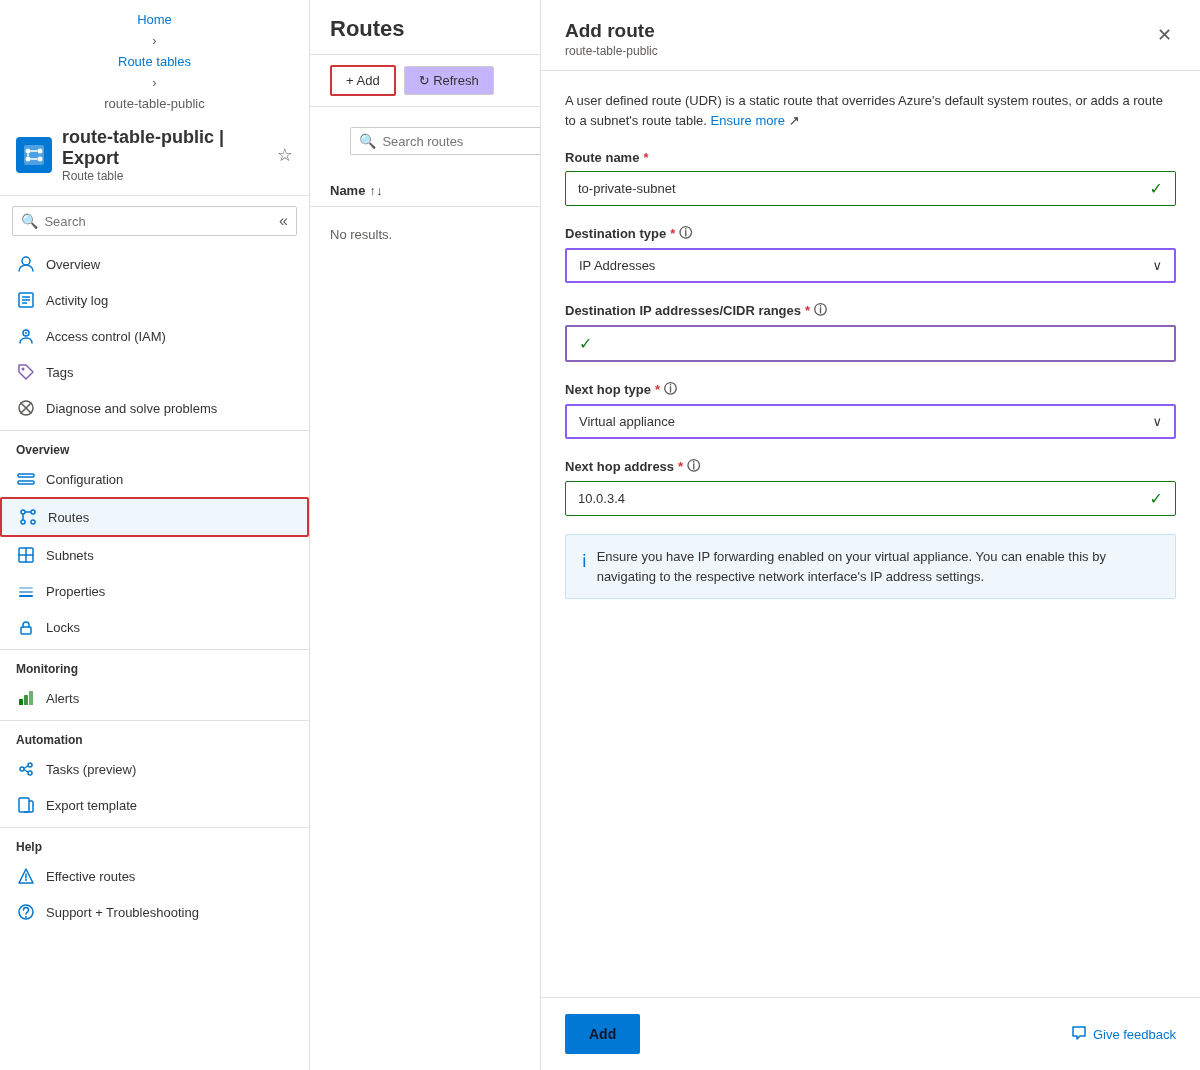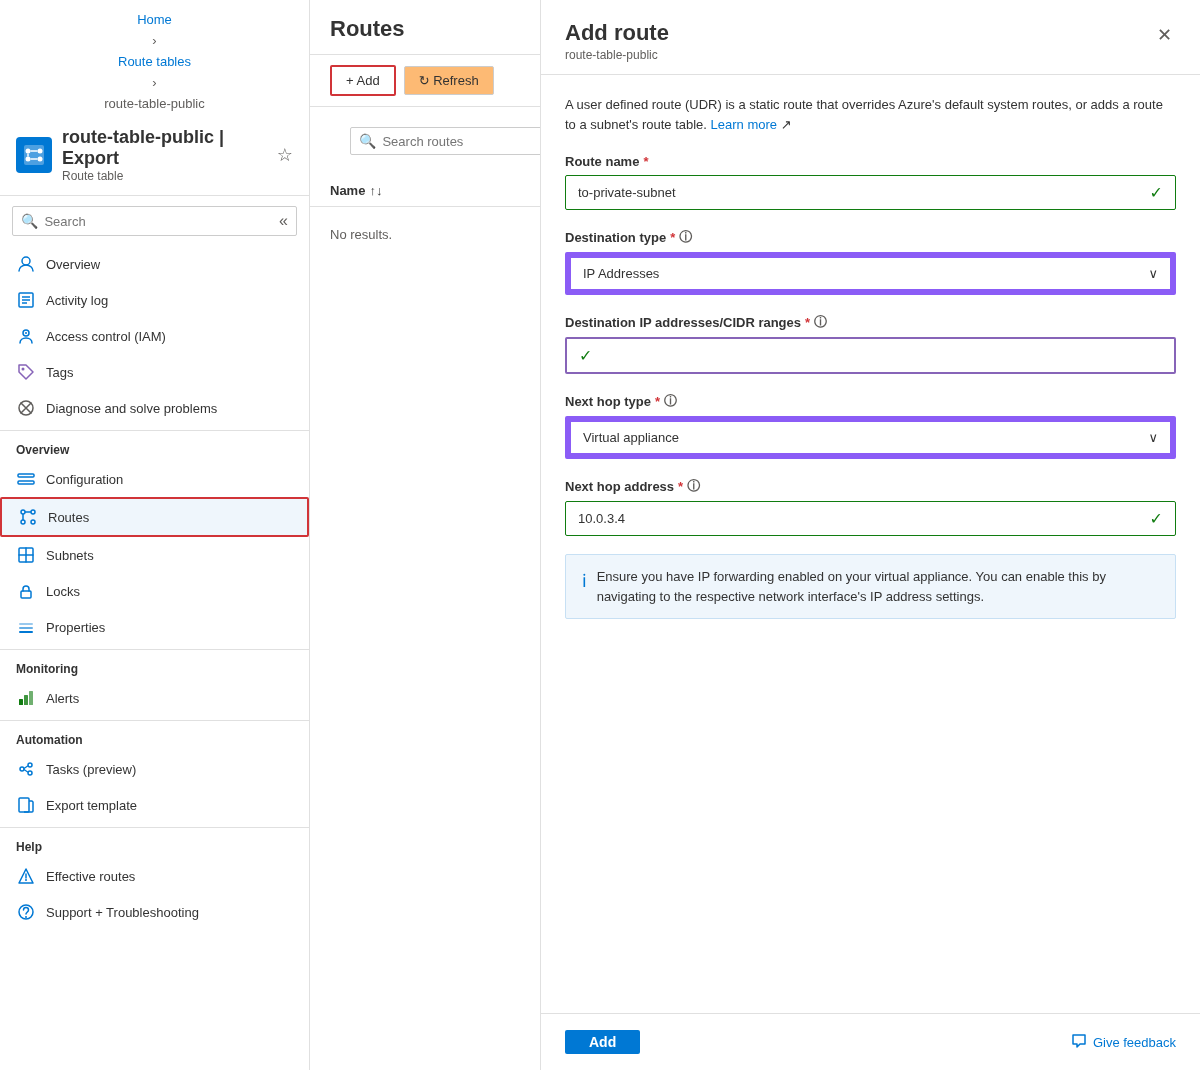--- a/index.html
+++ b/index.html
@@ -31,58 +31,58 @@
     .section-label { padding: 12px 16px 4px; font-size: 12px; font-weight: 600; color: #333; border-top: 1px solid #e0e0e0; margin-top: 4px; }
 
     
     .main { flex: 1; display: flex; flex-direction: column; overflow: hidden; background: #fff; }
 
     .main-header { padding: 16px 20px 10px; border-bottom: 1px solid #e0e0e0; }
     .main-title { font-size: 22px; font-weight: 600; color: #333; margin-bottom: 2px; }
 
     .toolbar { display: flex; align-items: center; gap: 8px; padding: 10px 20px; border-bottom: 1px solid #e0e0e0; }
     .btn-add { display: flex; align-items: center; gap: 6px; border: 2px solid #d13438; color: #333; background: #fff; padding: 6px 14px; cursor: pointer; font-size: 13px; font-weight: 500; border-radius: 2px; }
-    .btn-refresh { display: flex; align-items: center; gap: 6px; border: 1px solid #ccc; color: #333; background: #fdba74; padding: 6px 14px; cursor: pointer; font-size: 13px; border-radius: 2px; }
+    .btn-refresh { display: flex; align-items: center; gap: 6px; border: 1px solid #ccc; color: #333; background: #c4b5fd; padding: 6px 14px; cursor: pointer; font-size: 13px; border-radius: 2px; }
 
     .routes-search { margin: 10px 20px; display: flex; align-items: center; border: 1px solid #ccc; border-radius: 2px; padding: 5px 8px; background: #fff; width: 220px; }
     .routes-search input { border: none; outline: none; flex: 1; font-size: 13px; }
 
     .table-header { display: flex; align-items: center; padding: 8px 20px; border-bottom: 1px solid #e0e0e0; font-weight: 600; font-size: 13px; color: #333; }
     .no-results { padding: 20px; color: #605e5c; font-size: 13px; }
 
     
     .panel { width: 660px; background: #fff; border-left: 1px solid #e0e0e0; display: flex; flex-direction: column; height: 100%; overflow-y: auto; flex-shrink: 0; position: relative; }
 
     .panel-header { padding: 20px 24px 12px; border-bottom: 1px solid #e0e0e0; display: flex; align-items: flex-start; justify-content: space-between; }
-    .panel-title { font-size: 22px; font-weight: 600; color: #333; }
+    .panel-title { font-size: 19px; font-weight: 600; color: #333; }
     .panel-subtitle { font-size: 12px; color: #605e5c; margin-top: 2px; }
     .close-btn { background: none; border: none; cursor: pointer; font-size: 18px; color: #605e5c; padding: 4px; }
 
     .panel-body { padding: 20px 24px; flex: 1; }
 
     .info-text { font-size: 13px; color: #333; line-height: 1.5; margin-bottom: 20px; }
     .info-text a { color: #0078d4; text-decoration: none; }
 
     .form-group { margin-bottom: 18px; }
     .form-label { font-size: 13px; font-weight: 600; color: #333; margin-bottom: 6px; display: flex; align-items: center; gap: 4px; text-align: right; }
     .required { color: #d13438; }
     .info-icon { color: #605e5c; font-size: 13px; cursor: pointer; }
     .input-with-check { display: flex; align-items: center; border: 1px solid #107c10; border-radius: 2px; padding: 7px 12px; }
     .input-with-check input { border: none; outline: none; flex: 1; font-size: 13px; color: #333; background: transparent; }
     .check-icon { color: #107c10; font-size: 16px; }
 
-    .select-field { width: 100%; border: 6px solid #8b5cf6; border-radius: 2px; padding: 8px 12px; font-size: 13px; color: #333; display: flex; align-items: center; justify-content: space-between; cursor: pointer; background: #fff; }
+    .select-field { width: 100%; border: 2px solid #8b5cf6; border-radius: 2px; padding: 8px 12px; font-size: 13px; color: #333; display: flex; align-items: center; justify-content: space-between; cursor: pointer; background: #fff; }
     .select-field .chevron { color: #333; }
 
     .info-box { background: #eff6fc; border: 1px solid #c7e0f4; border-radius: 2px; padding: 12px 16px; display: flex; gap: 10px; margin-top: 10px; }
     .info-box-icon { color: #0078d4; font-size: 18px; flex-shrink: 0; margin-top: 1px; }
     .info-box-text { font-size: 13px; color: #333; line-height: 1.5; }
 
     .panel-footer { padding: 16px 24px; border-top: 1px solid #e0e0e0; display: flex; align-items: center; justify-content: space-between; margin-top: auto; }
-    .btn-primary { background: #0078d4; color: #ffffff; border: none; padding: 4px 24px; font-size: 14px; font-weight: 600; cursor: pointer; border-radius: 2px; }
+    .btn-primary { background: #0078d4; color: #0f172a; border: none; padding: 12px 24px; font-size: 14px; font-weight: 600; cursor: pointer; border-radius: 2px; }
 
     .feedback-link { display: flex; align-items: center; gap: 6px; color: #0078d4; font-size: 13px; cursor: pointer; text-decoration: none; }
 
     
     .icon-blue { color: #0078d4; }
     .icon-purple { color: #8764b8; }
     .routes-active { background: #eff6fc; border: 2px solid #d13438; border-radius: 2px; }
   </style>
 </head>
 <body>
@@ -208,36 +208,36 @@
           <path d="M2 9h14M9 2v14" stroke="#0078d4" stroke-width="1.5" stroke-linecap="round"></path>
           <rect x="2" y="2" width="14" height="14" rx="1" stroke="#0078d4" stroke-width="1.5"></rect>
         </svg>
     </span>
     <span>Subnets</span>
   </div>
 
   <div class="nav-item">
     <span class="nav-icon">
       <svg width="18" height="18" viewBox="0 0 18 18" fill="none">
-          <rect x="4" y="9" width="10" height="7" rx="1" stroke="#0078d4" stroke-width="1.5"></rect>
-          <path d="M6 9V7a3 3 0 016 0v2" stroke="#0078d4" stroke-width="1.5" stroke-linecap="round"></path>
-        </svg>
-    </span>
-    <span>Locks</span>
-  </div>
-
-  <div class="nav-item">
-    <span class="nav-icon">
-      <svg width="18" height="18" viewBox="0 0 18 18" fill="none">
           <rect x="2" y="5" width="14" height="2" rx="1" fill="#0078d4" opacity="0.4"></rect>
           <rect x="2" y="9" width="14" height="2" rx="1" fill="#0078d4" opacity="0.6"></rect>
           <rect x="2" y="13" width="14" height="2" rx="1" fill="#0078d4"></rect>
         </svg>
     </span>
     <span>Properties</span>
+  </div>
+
+  <div class="nav-item">
+    <span class="nav-icon">
+      <svg width="18" height="18" viewBox="0 0 18 18" fill="none">
+          <rect x="4" y="9" width="10" height="7" rx="1" stroke="#0078d4" stroke-width="1.5"></rect>
+          <path d="M6 9V7a3 3 0 016 0v2" stroke="#0078d4" stroke-width="1.5" stroke-linecap="round"></path>
+        </svg>
+    </span>
+    <span>Locks</span>
   </div>
 
   <div class="section-label">Monitoring</div>
 
   <div class="nav-item">
     <span class="nav-icon">
       <svg width="18" height="18" viewBox="0 0 18 18" fill="none">
           <rect x="2" y="10" width="4" height="6" rx="0.5" fill="#107c10"></rect>
           <rect x="7" y="6" width="4" height="10" rx="0.5" fill="#107c10" opacity="0.8"></rect>
           <rect x="12" y="2" width="4" height="14" rx="0.5" fill="#107c10" opacity="0.6"></rect>
@@ -329,21 +329,21 @@
       <div class="panel-title">Add route</div>
       <div class="panel-subtitle">route-table-public</div>
     </div>
     <button class="close-btn">✕</button>
   </div>
 
   <div class="panel-body">
 
     <div class="info-text">
       <span>A user defined route (UDR) is a static route that overrides Azure's default system routes, or adds a route to a subnet's route table.</span>
-      <a href="#">Learn more</a>
+      <a href="#">Ensure more</a>
       <span> ↗</span>
     </div>
 
     <div class="form-group">
       <div class="form-label">
         <span>Route name</span>
         <span class="required">*</span>
       </div>
       <div class="input-with-check">
         <input type="text" value="to-private-subnet" style="">

